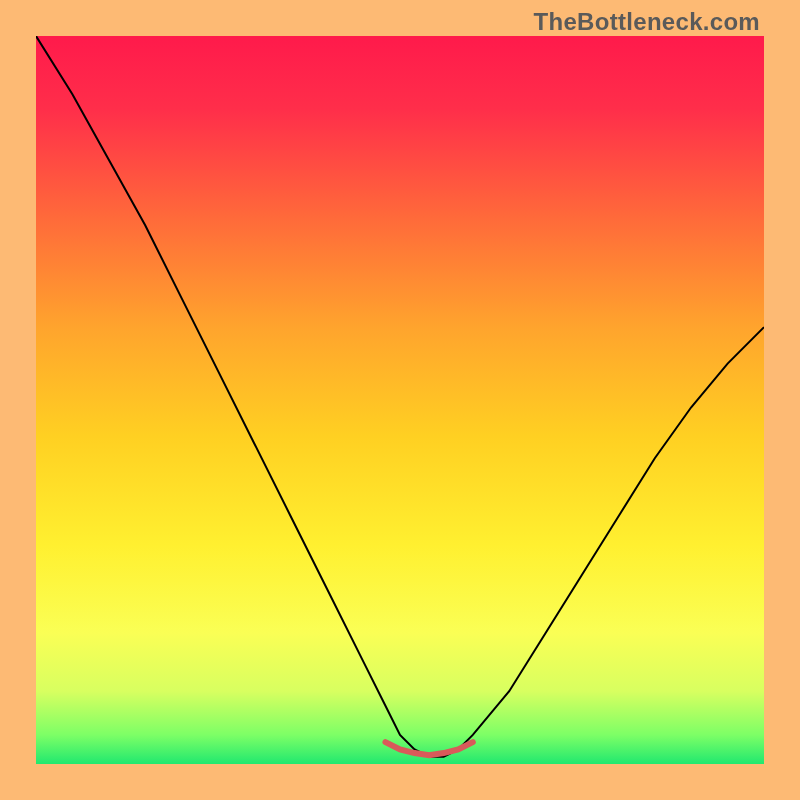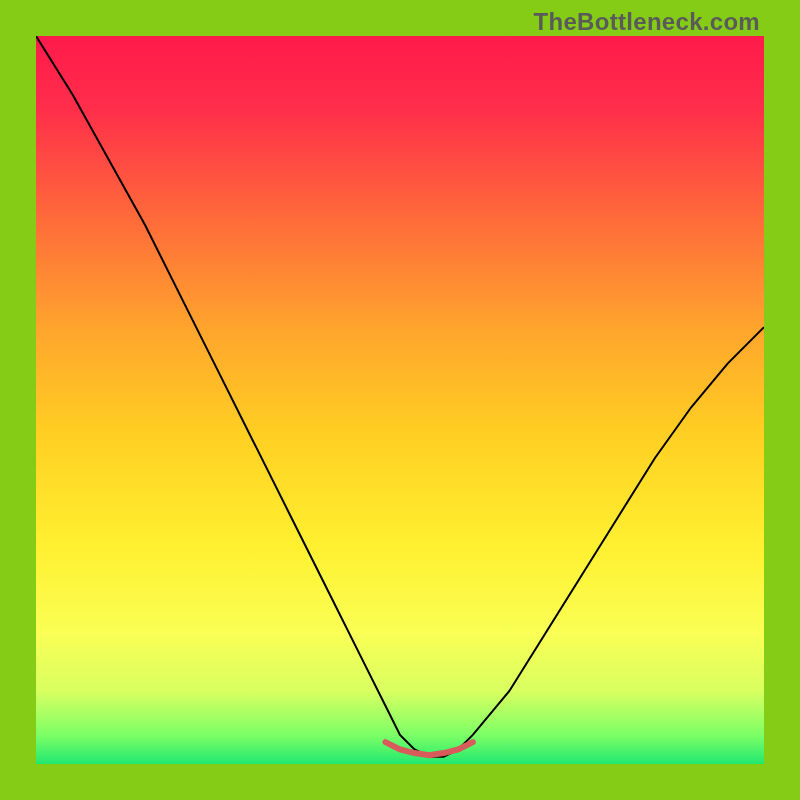--- a/index.html
+++ b/index.html
@@ -8,21 +8,21 @@
     width: 800px;
     height: 800px;
     overflow: hidden;
     font-family: Arial, Helvetica, sans-serif;
     background: #000;
   }
   .frame {
     position: relative;
     width: 800px;
     height: 800px;
-    background: #84cc16;
+    background: #fdba74;
   }
   .plot-area {
     position: absolute;
     left: 36px;
     top: 36px;
     width: 728px;
     height: 728px;
     overflow: hidden;
   }
   .gradient-bg {

